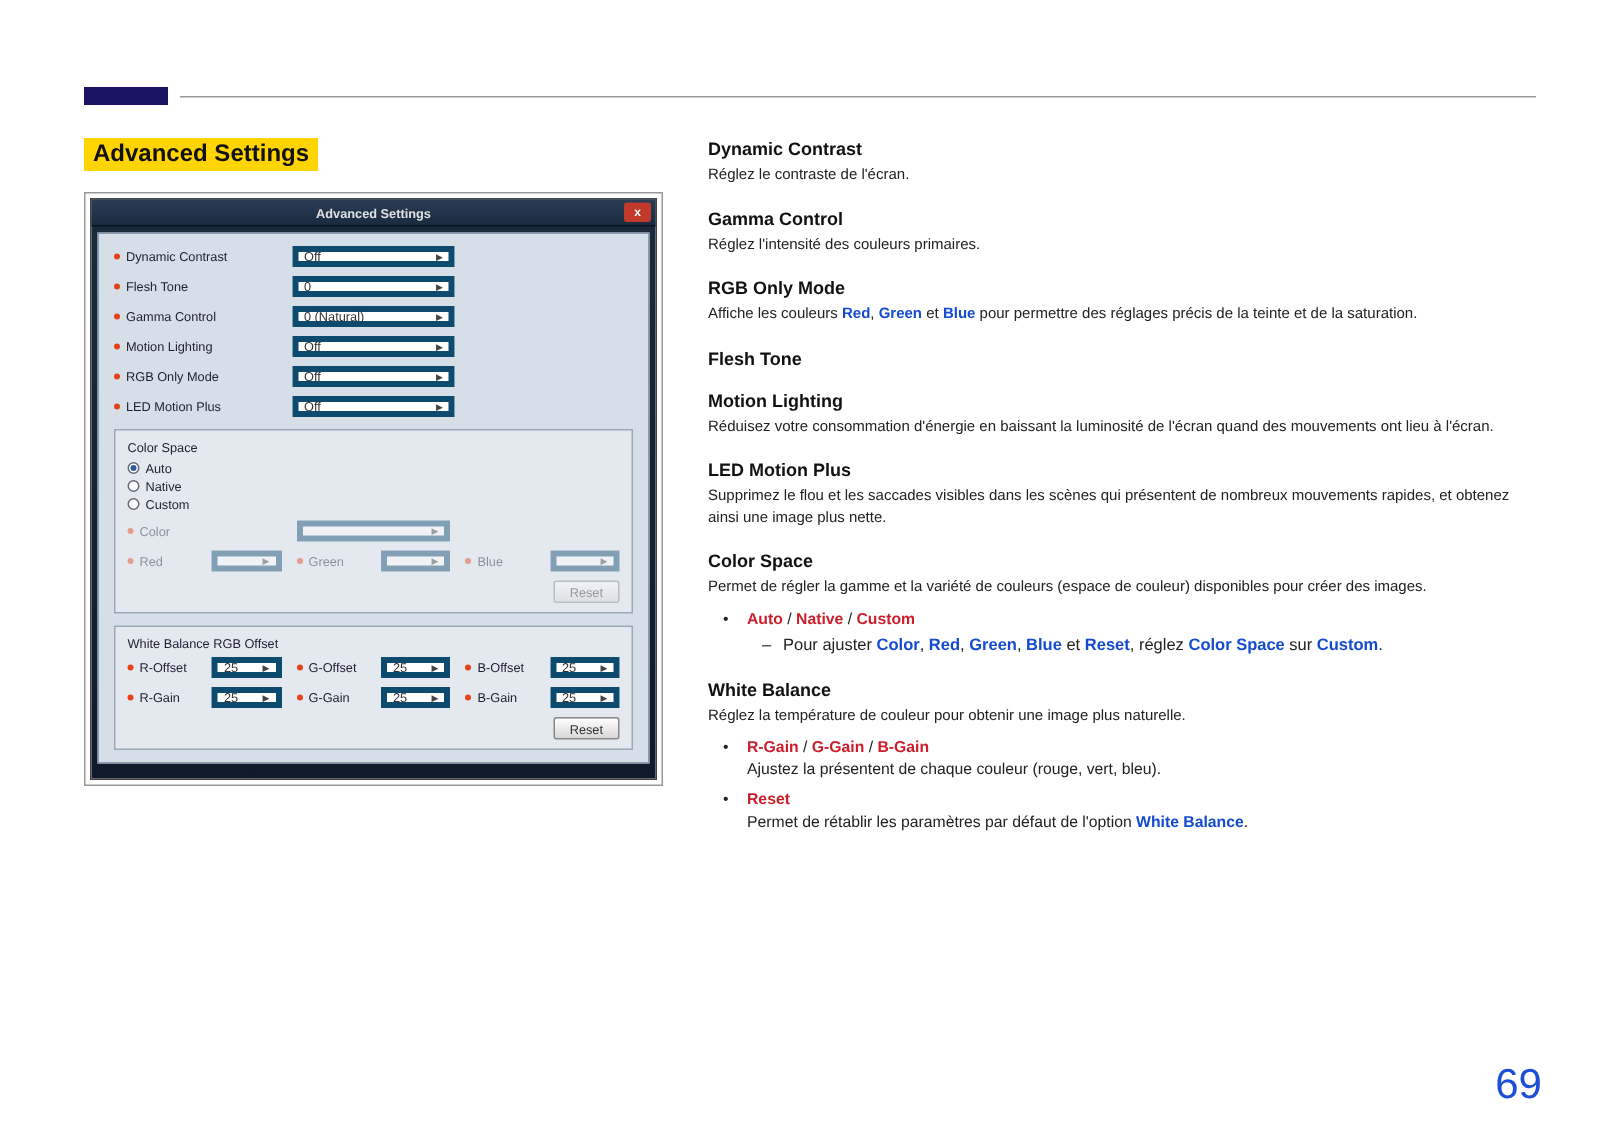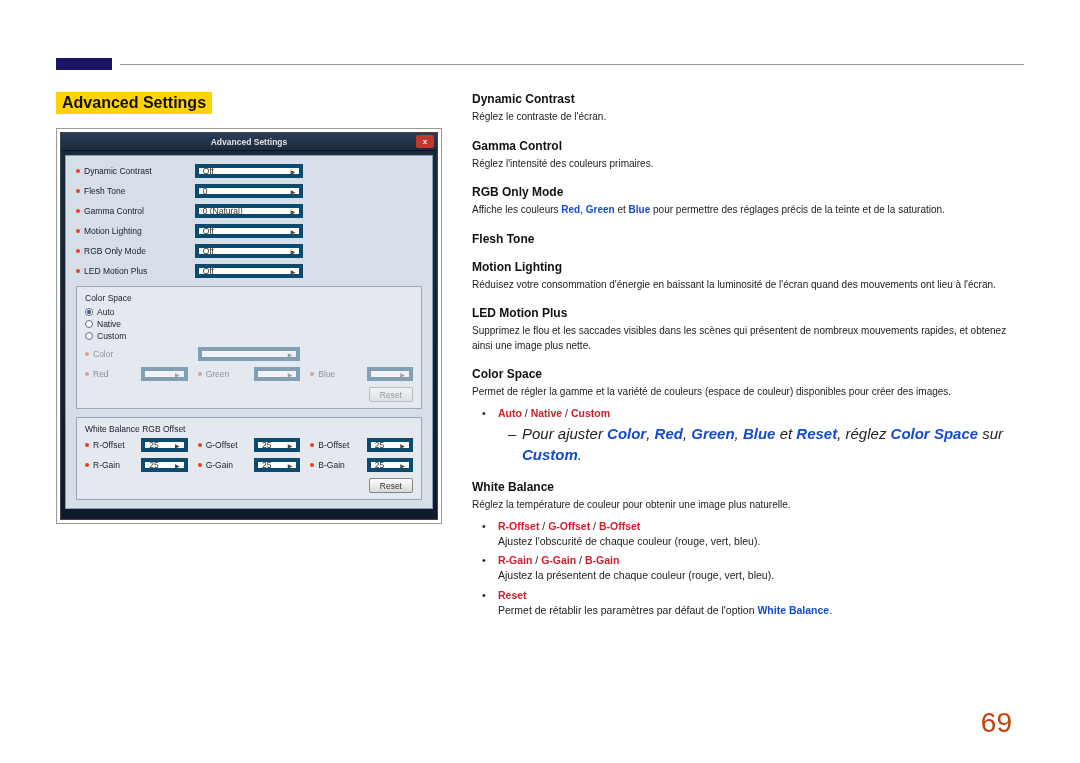--- a/index.html
+++ b/index.html
@@ -57,24 +57,24 @@
   
   h4 { font-size:12px; font-weight:bold; margin-top:14px; margin-bottom:4px; color:#111; }
   h4:first-child { margin-top:0; }
   .desc { font-size:10px; color:#222; line-height:1.45; }
   .blue { color:#144bd1; font-weight:bold; }
   .red  { color:#cc1e2b; font-weight:bold; }
   ul.bul { list-style:none; padding-left:16px; margin-top:6px; }
   ul.bul > li { position:relative; padding-left:10px; margin-bottom:4px; font-size:10.5px; line-height:1.45; }
   ul.bul > li::before { content:"•"; position:absolute; left:-6px; top:0; }
   ul.sub { list-style:none; padding-left:14px; margin-top:2px; }
-  ul.sub > li { position:relative; padding-left:10px; font-size:15px; line-height:1.45;font-style:italic; }
+  ul.sub > li { position:relative; padding-left:10px; font-size:11px; line-height:1.45; }
   ul.sub > li::before { content:"–"; position:absolute; left:-4px; top:0; }
 
-  .pagenum { position:absolute; right:68px; bottom:24px; font-size:28px; color:#c2410c;text-align:right; }
+  .pagenum { position:absolute; right:52px; bottom:24px; font-size:28px; color:#1d4ed8;text-align:right; }
 </style>
 </head>
 <body>
 
 <div class="header-bar"></div>
 <div class="header-rule"></div>
 
 <div class="content">
   <div class="left">
     <span class="section-title">Advanced Settings</span>
@@ -303,24 +303,20 @@
             <span>Pour ajuster </span><span class="blue">Color</span><span>, </span><span class="blue">Red</span><span>, </span><span class="blue">Green</span><span>, </span><span class="blue">Blue</span><span> et </span><span class="blue">Reset</span><span>, réglez </span><span class="blue">Color Space</span><span> sur </span><span class="blue">Custom</span><span>.</span>
           </li>
         </ul>
       </li>
     </ul>
 
     <h4>White Balance</h4>
     <p class="desc">Réglez la température de couleur pour obtenir une image plus naturelle.</p>
     <ul class="bul">
       <li>
-        <span class="red">R-Offset</span><span> / </span><span class="red">G-Offset</span><span> / </span><span class="red">B-Offset</span><br>
-        <span>Ajustez l'obscurité de chaque couleur (rouge, vert, bleu).</span>
-      </li>
-      <li>
         <span class="red">R-Gain</span><span> / </span><span class="red">G-Gain</span><span> / </span><span class="red">B-Gain</span><br>
         <span>Ajustez la présentent de chaque couleur (rouge, vert, bleu).</span>
       </li>
       <li>
         <span class="red">Reset</span><br>
         <span>Permet de rétablir les paramètres par défaut de l'option </span><span class="blue">White Balance</span><span>.</span>
       </li>
     </ul>
   </div>
 </div>

